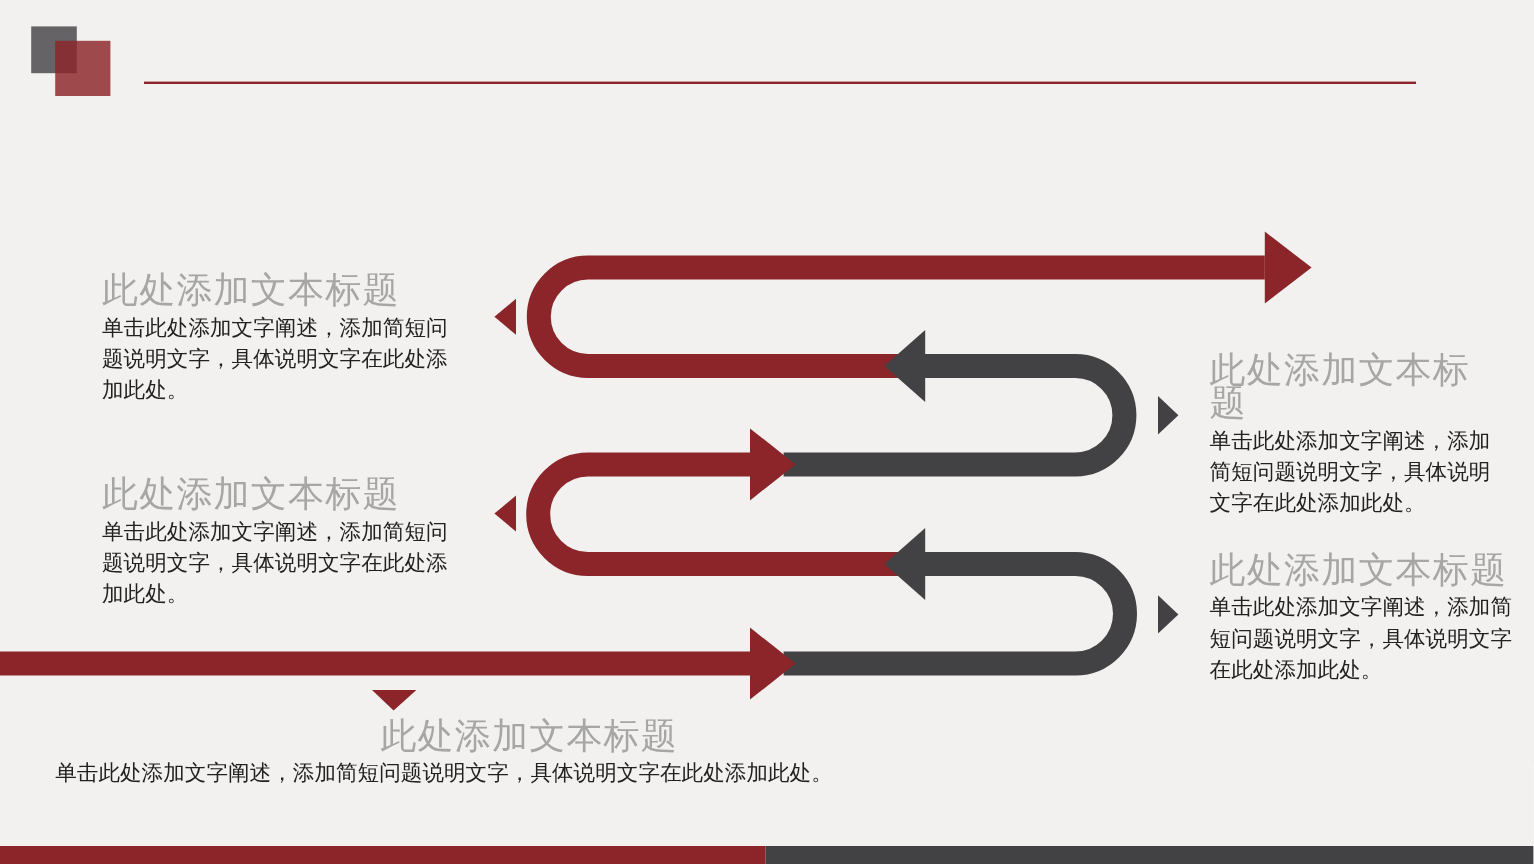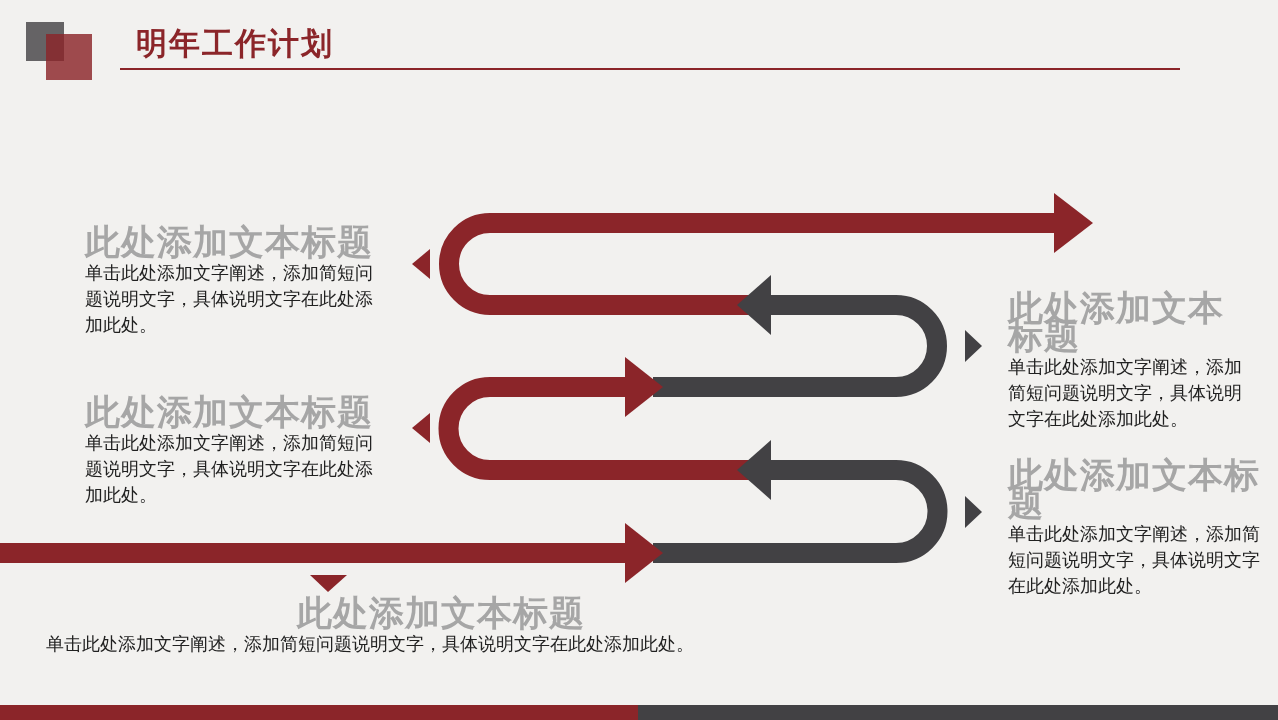--- a/index.html
+++ b/index.html
@@ -20,23 +20,23 @@
     font-size:31px;font-weight:bold;letter-spacing:2px;line-height:36px;
     color:var(--accent-red,#8B2529);
   }
   .title-underline{left:120px;top:68px;width:1060px;height:2px;background:var(--accent-red,#8B2529);}
   
   .snake{left:0;top:0;width:1278px;height:720px;}
   
   .tblock{color:var(--body-text,#212121);}
   .tblock .ph-title{
     font-family:"Liberation Serif","DejaVu Serif",serif;
-    font-size:35px;line-height:28px;letter-spacing:1px;
+    font-size:30px;line-height:28px;letter-spacing:1px;
     color:var(--placeholder-gray,#A6A6A6);
-    margin:0 0 3px 0;font-weight:700;
+    margin:0 0 3px 0;font-weight:400;
   }
   .tblock .ph-body{font-size:18px;line-height:26px;margin:0;}
   .b-left-top{left:85px;top:229px;width:302px;}
   .b-left-bottom{left:85px;top:399px;width:302px;}
   .b-right-top{left:1008px;top:295px;width:246px;}
   .b-right-bottom{left:1008px;top:462px;width:252px;}
   .b-bottom{left:46px;top:600px;width:790px;}
   .b-bottom .ph-title{text-align:center;}
   .b-bottom .ph-body{white-space:nowrap;}
   
@@ -44,21 +44,20 @@
   .foot-gray{left:638px;top:705px;width:640px;height:15px;background:var(--accent-gray,#424144);}
 </style>
 </head>
 <body>
 
 <div class="slide">
 
   <div class="abs sq-gray"></div>
   <div class="abs sq-red"></div>
 
-  <div class="abs page-title">明年工作计划</div>
   <div class="abs title-underline"></div>
 
   <svg class="abs snake" viewBox="0 0 1278 720">
 
     <path d="M 780 305 H 490 A 41 41 0 0 1 490 223 H 1054" fill="none" stroke="var(--accent-red,#8B2529)" stroke-width="20"></path>
     <path d="M 780 470 H 490 A 41.5 41.5 0 0 1 490 387 H 627" fill="none" stroke="var(--accent-red,#8B2529)" stroke-width="20"></path>
     <path d="M 0 553 H 627" fill="none" stroke="var(--accent-red,#8B2529)" stroke-width="20"></path>
 
     <path d="M 765 305 H 896 A 41 41 0 0 1 896 387 H 653" fill="none" stroke="var(--accent-gray,#424144)" stroke-width="20"></path>
     <path d="M 765 470 H 896 A 41.5 41.5 0 0 1 896 553 H 653" fill="none" stroke="var(--accent-gray,#424144)" stroke-width="20"></path>

